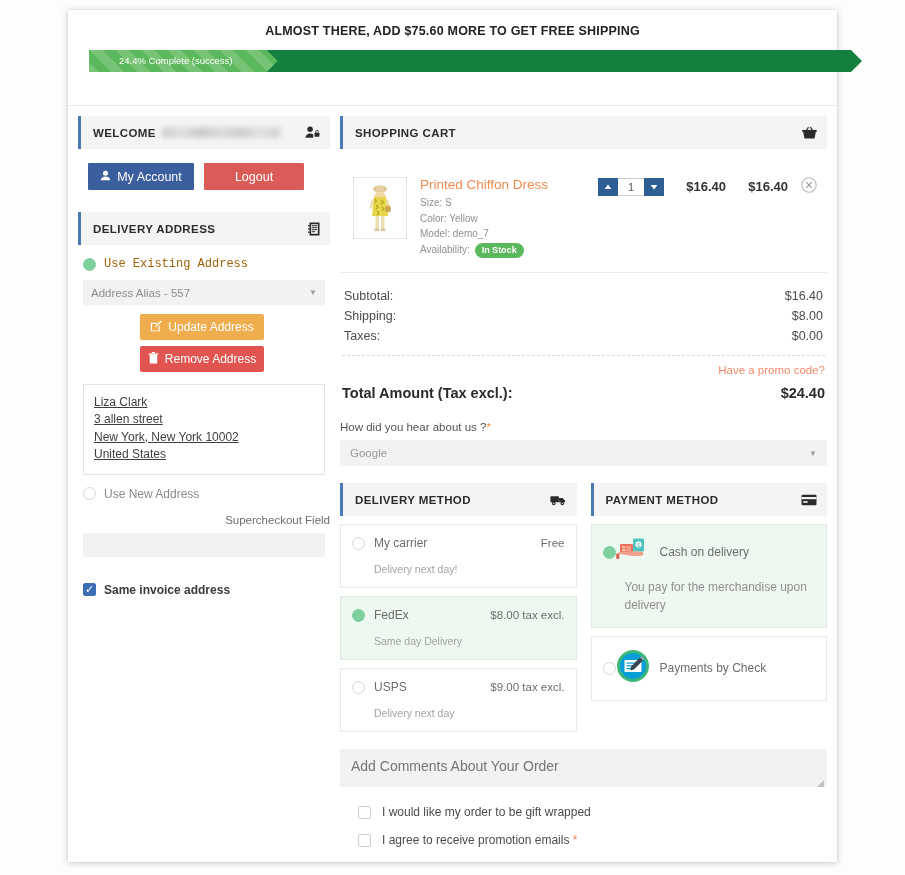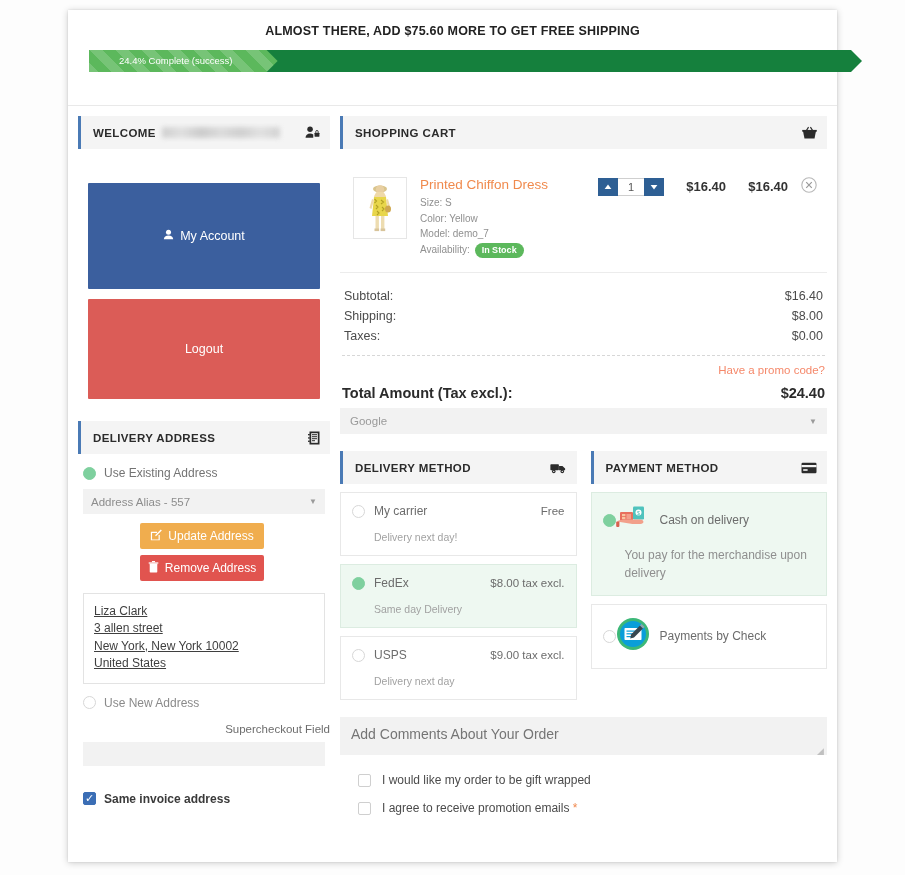--- a/index.html
+++ b/index.html
@@ -78,42 +78,42 @@
   .panel-head .hicon {
     margin-left: auto; color: #333; font-size: 14px; line-height: 1;
     display: flex; align-items: center;
   }
 
   
   .left-col {
     position: absolute; left: 10px; top: 106px;
     width: 252px;
   }
-  .acct-btns { display: flex; gap: 10px; margin-top: 34px; padding: 0 10px; flex-direction: column; }
+  .acct-btns { display: flex; gap: 10px; margin-top: 14px; padding: 0 10px; }
   .btn {
     border: none; cursor: pointer;
     font-size: 12.5px; color: #fff;
     font-family: "Liberation Sans", sans-serif;
     display: inline-flex; align-items: center; justify-content: center;
     gap: 6px;
   }
   .btn-account { background: #3b5f9e; height: 27px; flex: 0 0 106px; border-radius: 1px; }
   .btn-logout  { background: #db5c57; height: 27px; flex: 0 0 100px; border-radius: 1px; }
 
   .sec-gap { height: 22px; }
 
   .radio-row { display: flex; align-items: center; gap: 8px; margin: 12px 0 0 5px; }
   .radio {
     width: 13px; height: 13px; border-radius: 50%;
     border: 1px solid #d7d7d7; background: #fff;
     display: inline-block; position: relative; flex: none;
   }
   .radio.on { background: #7ed09e; border-color: #7ed09e; }
   .radio-lbl { font-size: 12px; color: #8a8a8a; }
-  .radio-lbl.dark { color: #737373; }
+  .radio-lbl.dark { color: #a16207; font-family: Liberation Mono, monospace; }
 
   .select-box {
     margin: 9px 5px 0 5px;
     height: 25px; background: #f2f2f2;
     display: flex; align-items: center;
     padding: 0 8px;
     font-size: 11.5px; color: #8d8d8d;
     position: relative;
     border: none;
   }
@@ -474,20 +474,23 @@
           <span class="val">$0.00</span>
         </div>
         <div class="dashed"></div>
         <div class="promo">Have a promo code?</div>
         <div class="grand">
           <span>Total Amount (Tax excl.):</span>
           <span class="val">$24.40</span>
         </div>
       </div>
 
+      <div class="hear-lbl">
+        <span>How did you hear about us ?</span><span class="req">*</span>
+      </div>
       <div class="hear-sel">
         <span>Google</span>
         <span class="caret">▼</span>
       </div>
 
       <div class="dp-wrap">
 
         <div class="dp-col">
           <div class="panel-head">
             <span class="ttl">DELIVERY METHOD</span>

